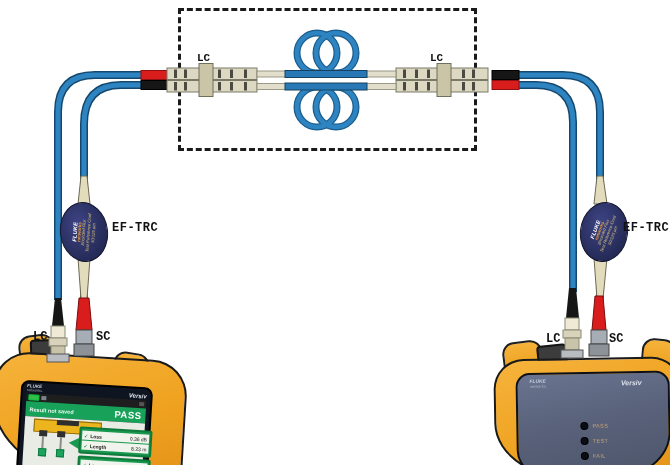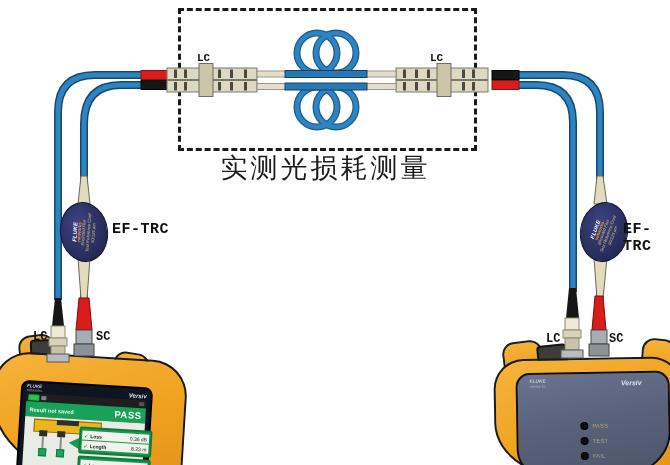--- a/index.html
+++ b/index.html
@@ -9,21 +9,21 @@
   
   #lut-box{left:178px;top:8px;width:293px;height:137px;border:3.5px dashed #1a1a1a;z-index:1;}
   #caption{left:178px;top:150px;width:295px;text-align:center;z-index:1;
            font-family:"Liberation Serif","DejaVu Serif",serif;font-size:27px;color:#1c1c1c;letter-spacing:3px;}
   
   #wires{left:0;top:0;z-index:3;pointer-events:none;}
   
   .lbl{font-weight:bold;color:#111;z-index:4;font-family:Liberation Mono, monospace;}
   .lc-box{font-size:11px;}
   .port-lbl{font-size:12px;}
-  .trc-lbl{font-size:15px;letter-spacing:.5px;}
+  .trc-lbl{font-size:12px;letter-spacing:.5px;}
   
   .trc-oval{width:46px;height:58px;border-radius:50%;z-index:4;
             background:radial-gradient(ellipse at 40% 35%, #3d4484 0%, #2a3060 55%, #1c2248 100%);
             border:1.5px solid #11152e;display:flex;align-items:center;justify-content:center;}
   .trc-text{transform:rotate(-78deg);text-align:center;line-height:1.15;white-space:nowrap;}
   .trc-t0{font-size:5.5px;font-weight:bold;font-style:italic;color:#fff;letter-spacing:.3px;}
   .trc-t1{font-size:4.5px;font-weight:bold;color:#f09a2c;margin-top:-1px;}
   .trc-t2{font-size:4.2px;font-style:italic;color:#d8c27a;}
   
   .device{z-index:2;}
@@ -68,21 +68,20 @@
   .led{width:6px;height:6px;border-radius:50%;background:#0a0d12;border:1px solid #000;}
   .ledlab{font-size:5.5px;color:#c5a277;letter-spacing:.4px;}
 </style>
 </head>
 <body>
 
 <div id="stage">
 
   <div id="lut-box" class="abs"></div>
 
-  <div id="caption" class="abs">实测光损耗测量</div>
 
   <div class="abs device" style="left:-10px;top:336px;width:200px;height:140px;transform:rotate(3.5deg);">
     <div class="ear" style="left:26px;top:2px;width:32px;height:34px;transform:rotate(-10deg);"></div>
     <div class="ear" style="left:120px;top:14px;width:32px;height:34px;transform:rotate(6deg);"></div>
     <div class="batt" style="left:37px;top:6px;width:30px;height:22px;transform:rotate(-6deg);"></div>
     <div class="body" style="left:2px;top:20px;width:190px;height:122px;border-radius:36px 36px 22px 110px / 36px 36px 22px 80px;"></div>
 
     <div id="screen" class="abs">
       <div class="bezrow">
         <div class="bez-brand">

